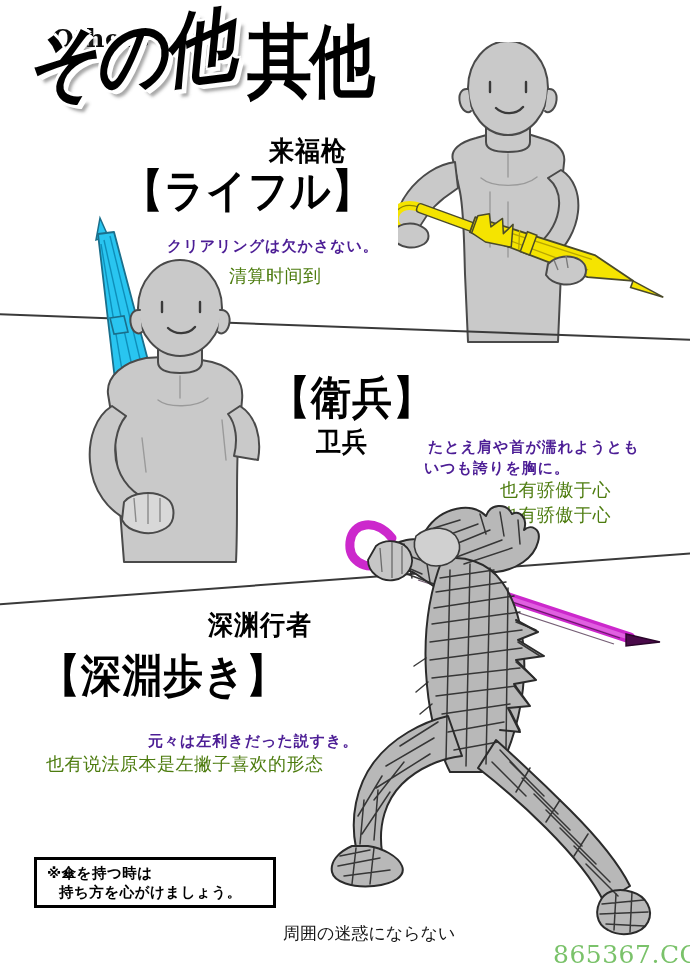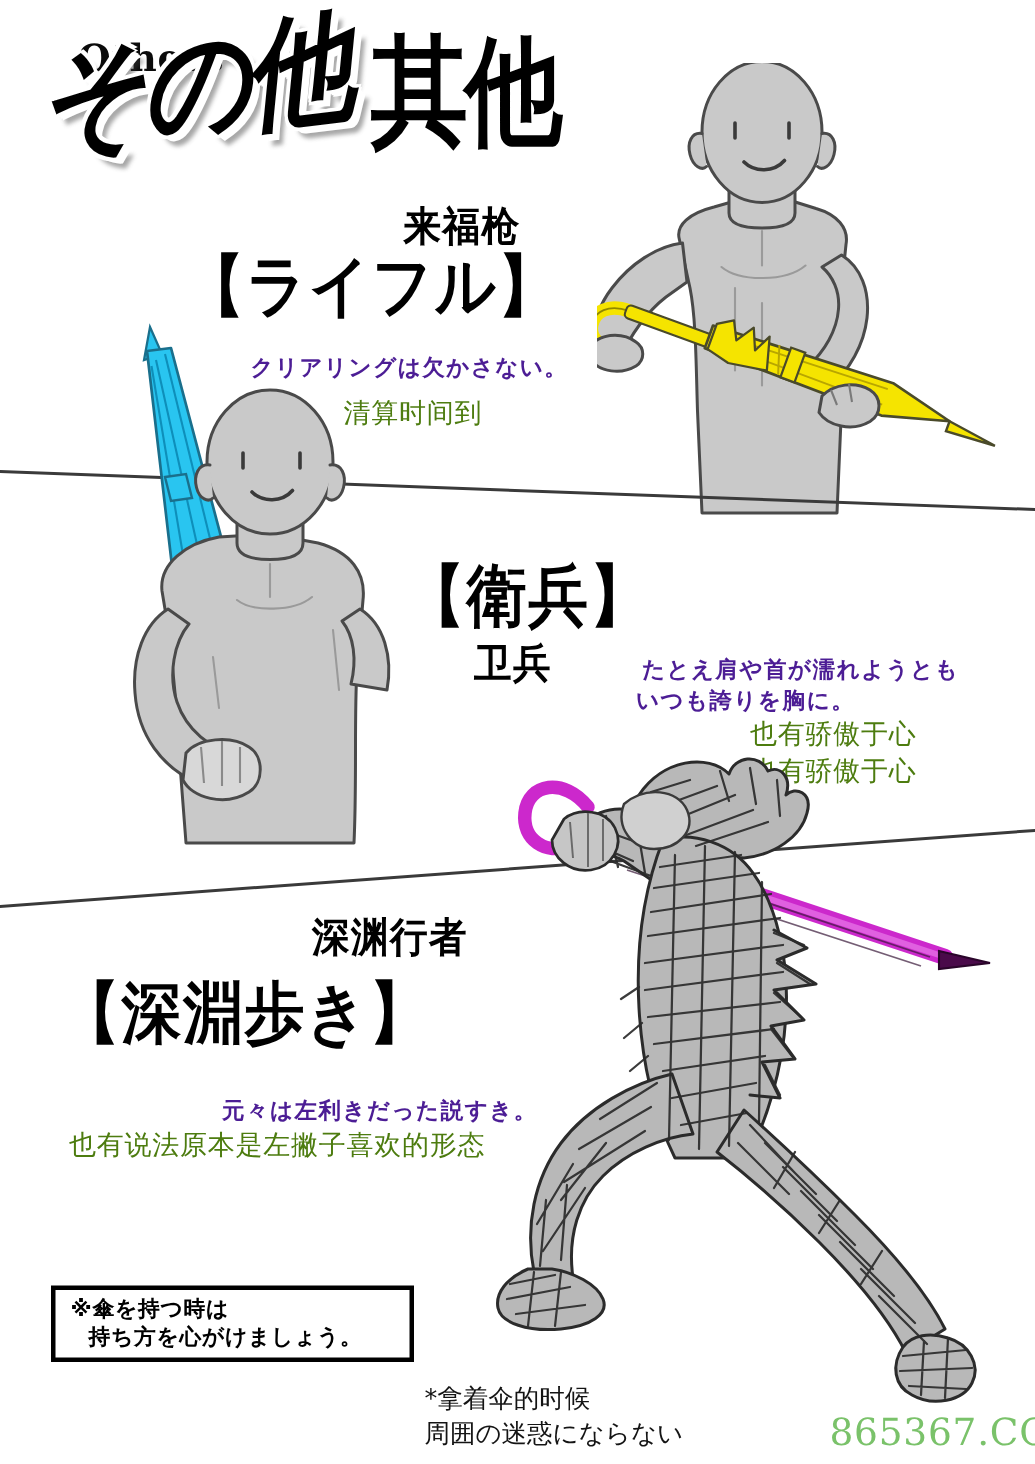--- a/index.html
+++ b/index.html
@@ -385,19 +385,18 @@
   <div class="abs head-jp nosel" style="left:40px; top:645px;">【深淵歩き】</div>
   <div class="abs cap-jp nosel" style="left:148px; top:715px;margin-top:16px;">元々は左利きだった説すき。</div>
   <div class="abs cap-cn nosel" style="left:46px; top:752px;">也有说法原本是左撇子喜欢的形态</div>
 
   <div class="abs" id="note-box">
     <div class="note-line nosel" style="margin-top:4px;">※傘を持つ時は</div>
     <div class="note-line indent nosel">持ち方を心がけましょう。</div>
   </div>
 
   <div class="abs note-cn">
-    <div class="nosel">*拿着伞的时候</div>
     <div class="nosel">周囲の迷惑にならない</div>
   </div>
 
   <div class="abs nosel" id="watermark">865367.COM</div>
 
 </div>
 
 </body></html>

